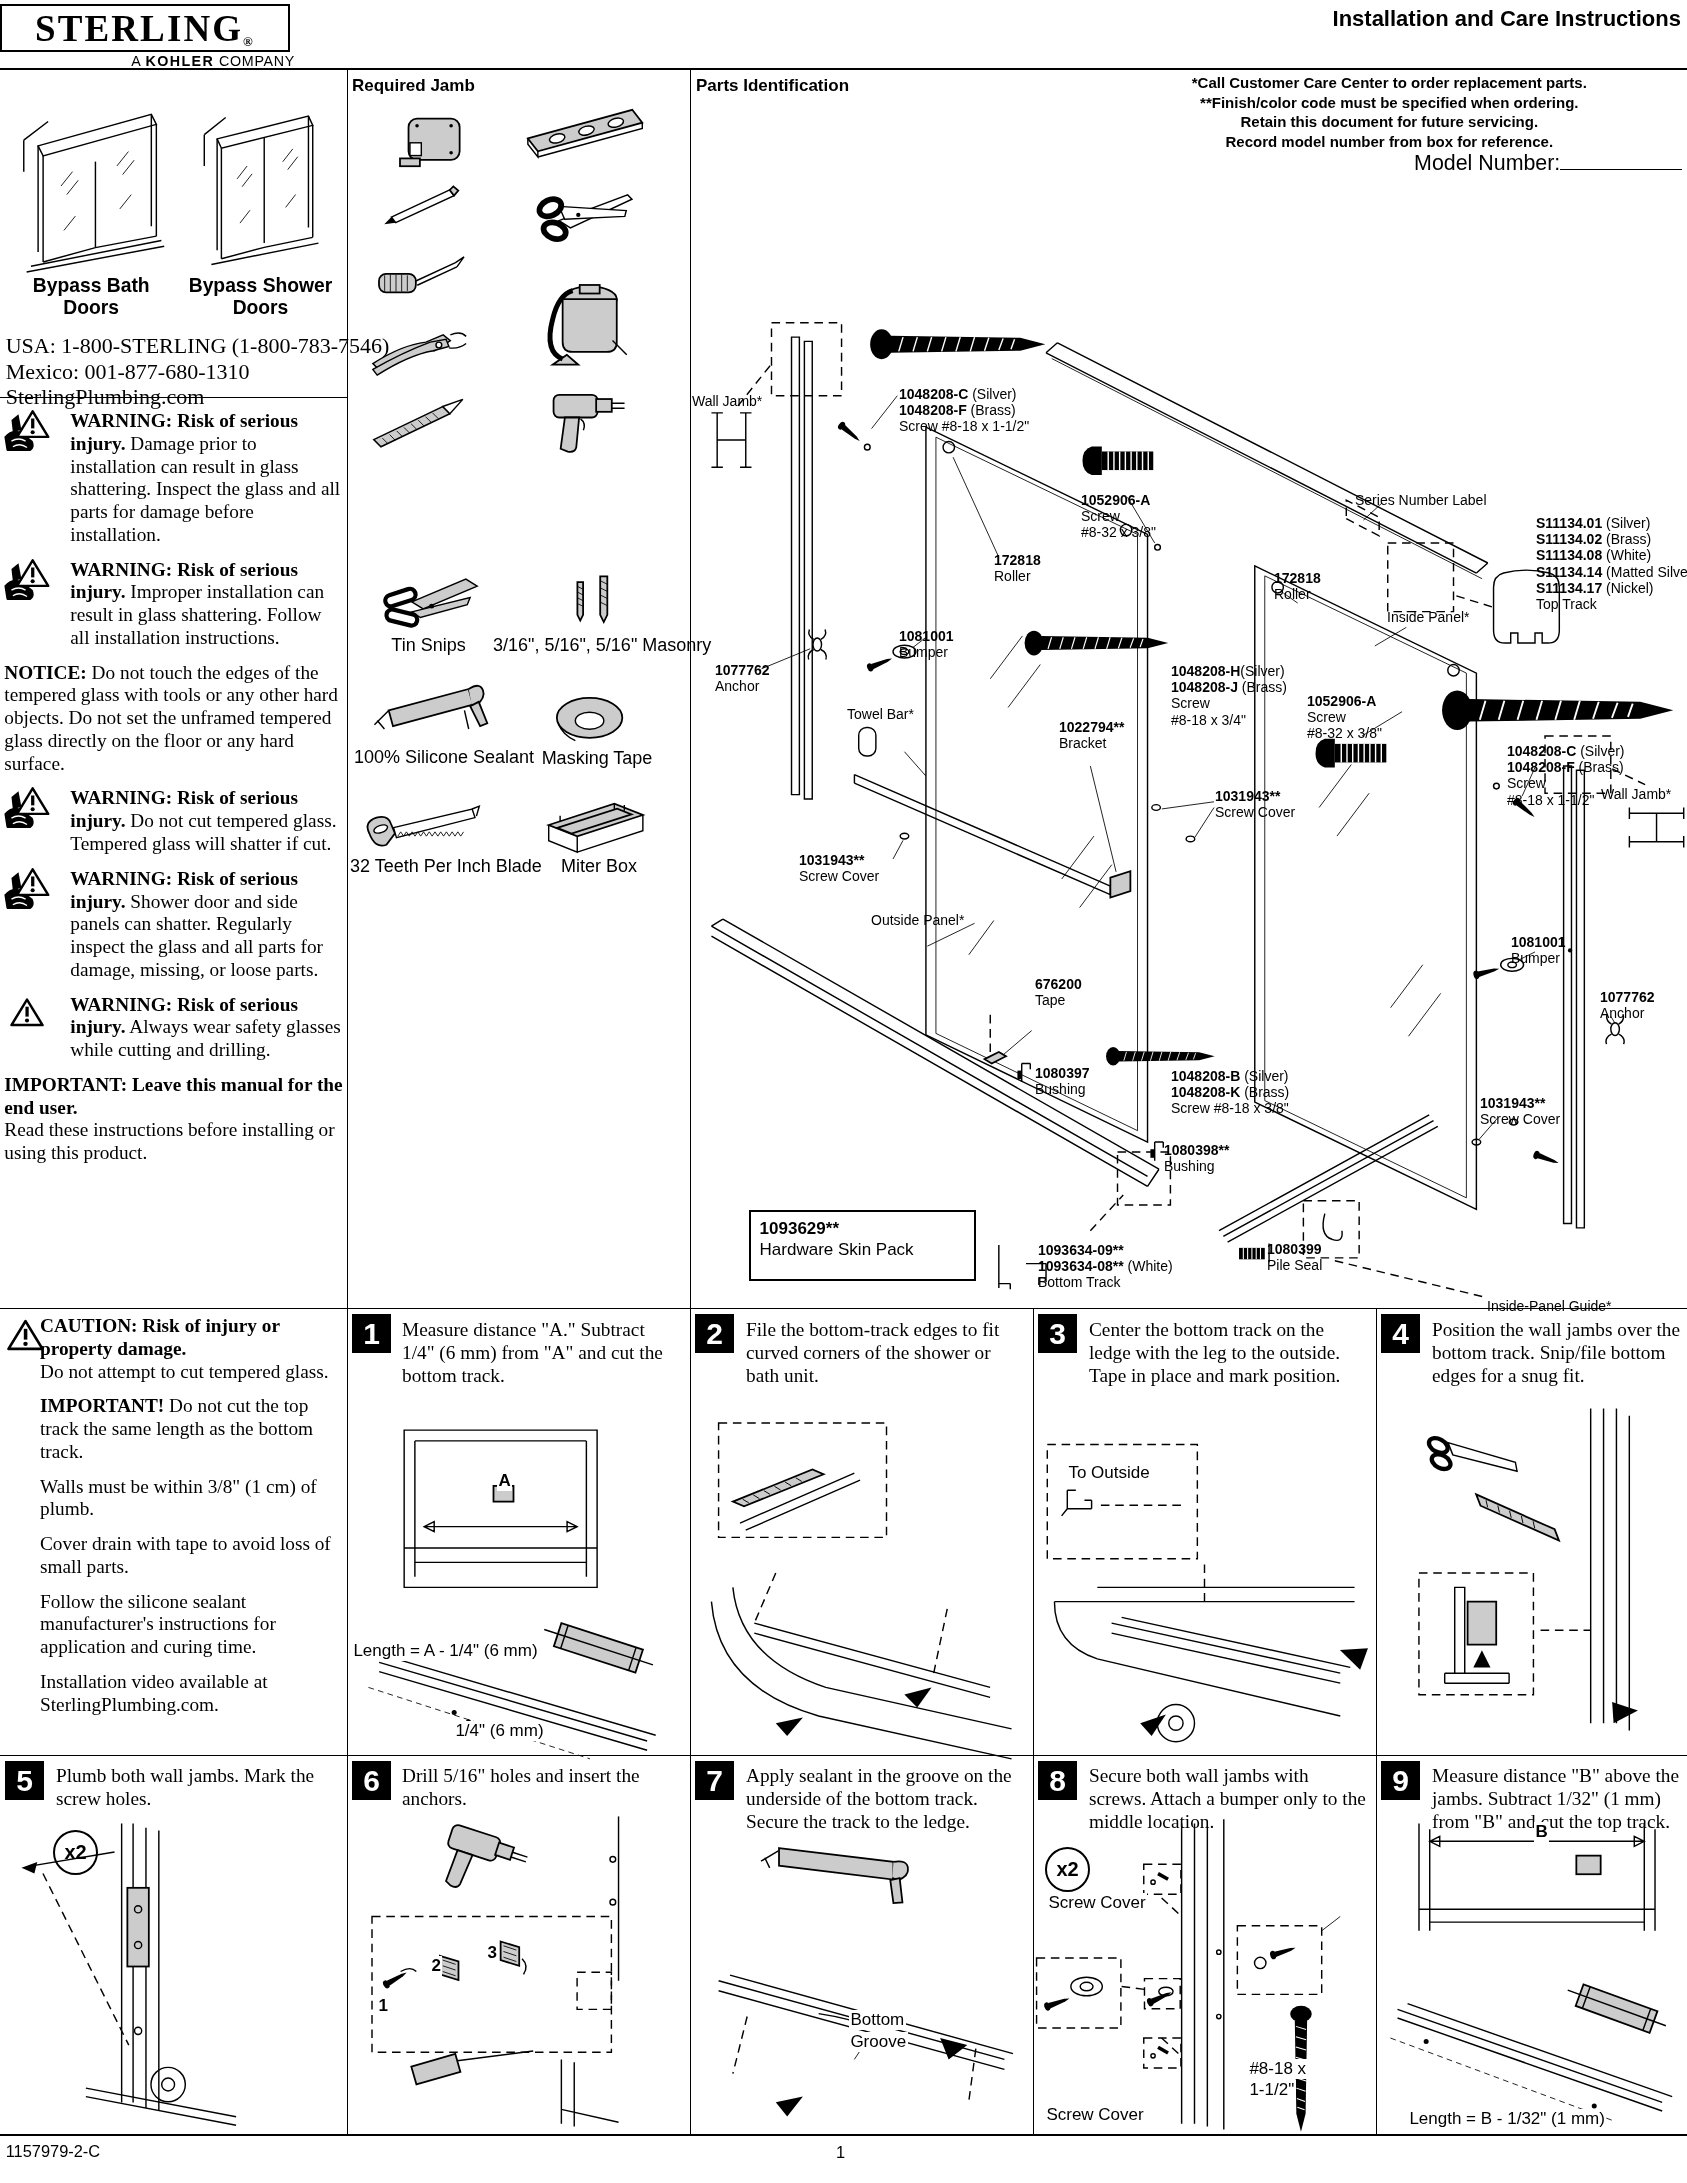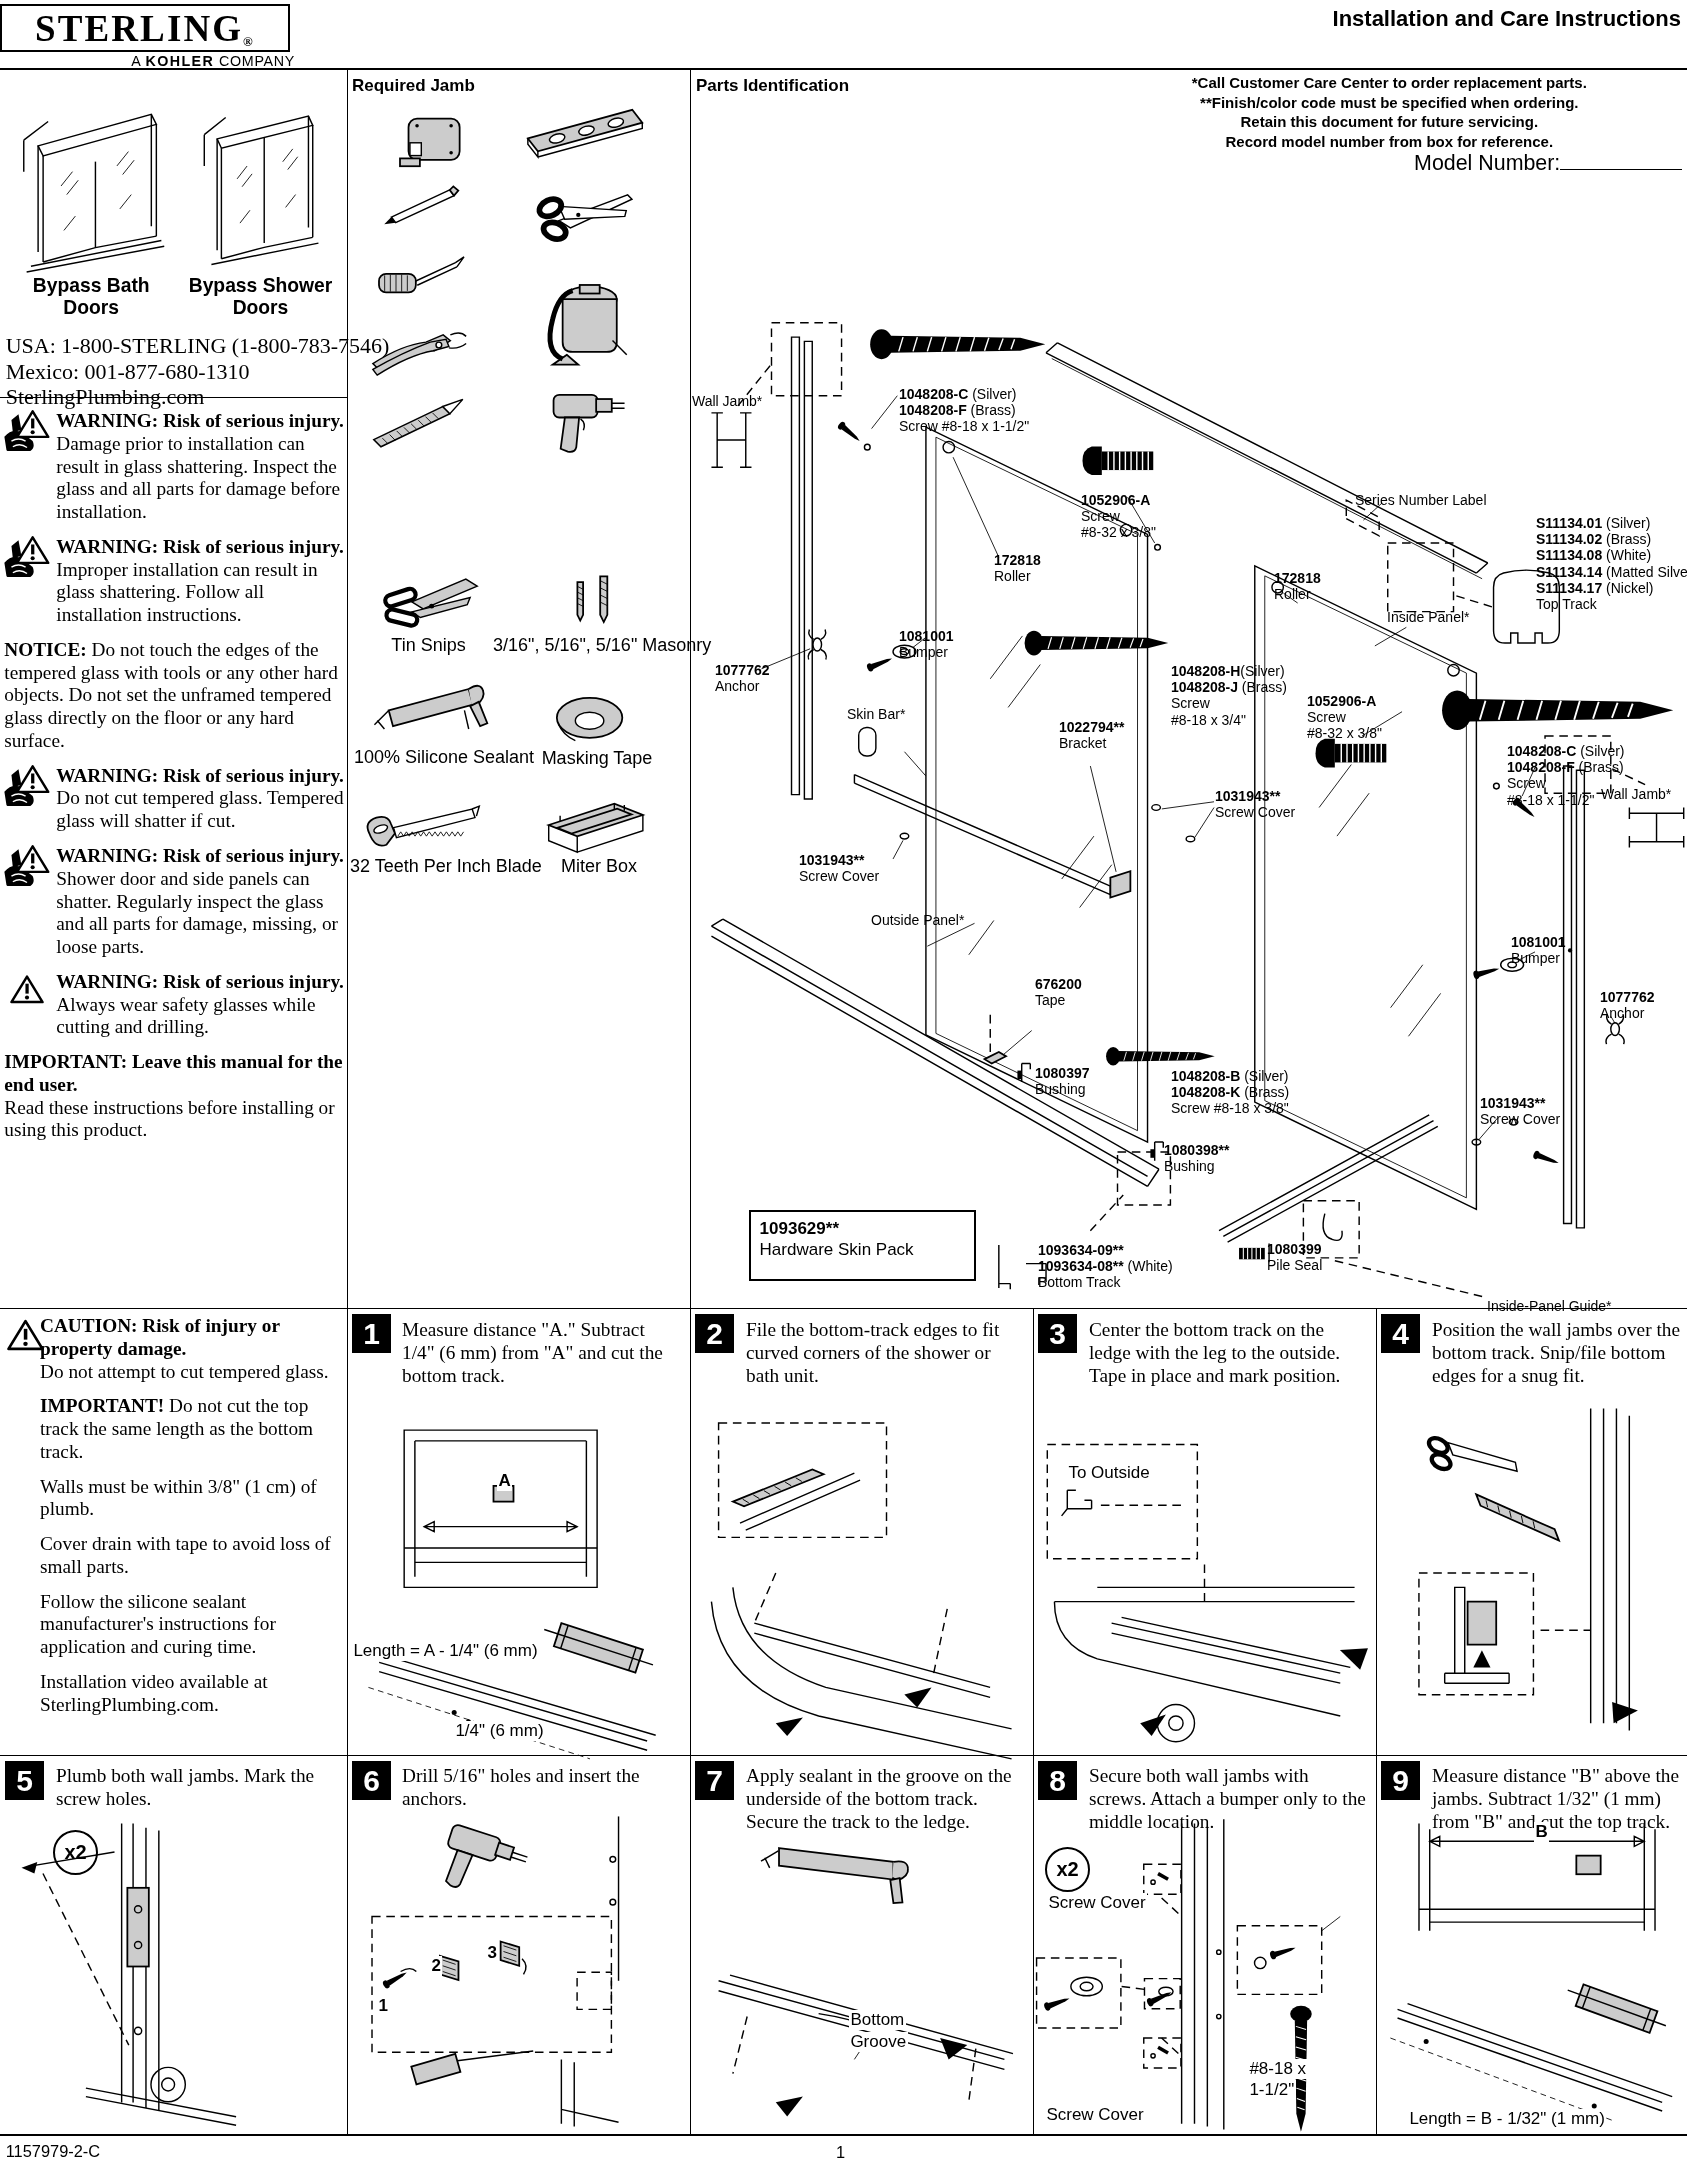--- a/index.html
+++ b/index.html
@@ -9,21 +9,21 @@
 .serif{font-family:"Liberation Serif",serif}
 .pl{position:absolute;font-size:14px;line-height:1.16;white-space:nowrap}
 .b{font-weight:700}
 .tl{position:absolute;font-size:18px;text-align:center;white-space:nowrap}
 .cap{position:absolute;font-size:19.3px;font-weight:700;text-align:center}
 .h6{position:absolute;font-size:17px;font-weight:700}
 .note{position:absolute;font-size:15px;font-weight:700;text-align:center;line-height:1.3}
 .stepnum{position:absolute;width:39px;height:39px;background:#000;color:#fff;font-size:30px;font-weight:700;text-align:center;line-height:40px}
 .stept{position:absolute;font-size:19.3px;line-height:1.2;font-family:"Liberation Serif",serif}
 .dl{position:absolute;font-size:17px;white-space:nowrap;background:#fff;padding:0 1.4px}
-.warnrow{display:flex;gap:6px;margin-bottom:12px}
+.warnrow{display:flex;gap:20px;margin-bottom:12px}
 .warnrow p,.wpar{margin:0;font-size:19.3px;line-height:1.18;font-family:"Liberation Serif",serif}
 .wpar{margin-bottom:12px}
 svg.art{position:absolute;overflow:visible}
 .s2{stroke:#000;stroke-width:2;fill:none}
 .thin{stroke:#000;stroke-width:1.2;fill:none}
 .dash{stroke:#000;stroke-width:2;fill:none;stroke-dasharray:12 8}
 .gray{fill:#ccc;stroke:#000;stroke-width:2.5}
 .logo{position:absolute;left:0;top:4.3px;width:286px;height:44px;border:2.1px solid #000;display:flex;align-items:center;justify-content:center;font-family:"Liberation Serif",serif;font-weight:700;font-size:37px;letter-spacing:2.1px}
 .kline{position:absolute;left:7.1px;top:53px;width:288px;text-align:right;font-size:14.3px;letter-spacing:0.7px}
 .title{position:absolute;right:7.1px;top:5.7px;font-size:22px;font-weight:700}
@@ -454,21 +454,21 @@
     </div>
   <div class="pl" style="left:899px;top:628px">
     <div class="b">1081001</div>
       <div>Bumper</div>
   </div>
   <div class="pl" style="left:715px;top:662px">
     <div class="b">1077762</div>
       <div>Anchor</div>
   </div>
   <div class="pl" style="left:847px;top:706px">
-      <div>Skin Bar*</div>
+      <div>Towel Bar*</div>
     </div>
   <div class="pl" style="left:1059px;top:719px">
     <div class="b">1022794**</div>
       <div>Bracket</div>
   </div>
   <div class="pl" style="left:1215px;top:788px">
     <div class="b">1031943**</div>
       <div>Screw Cover</div>
   </div>
   <div class="pl" style="left:799px;top:852px">

